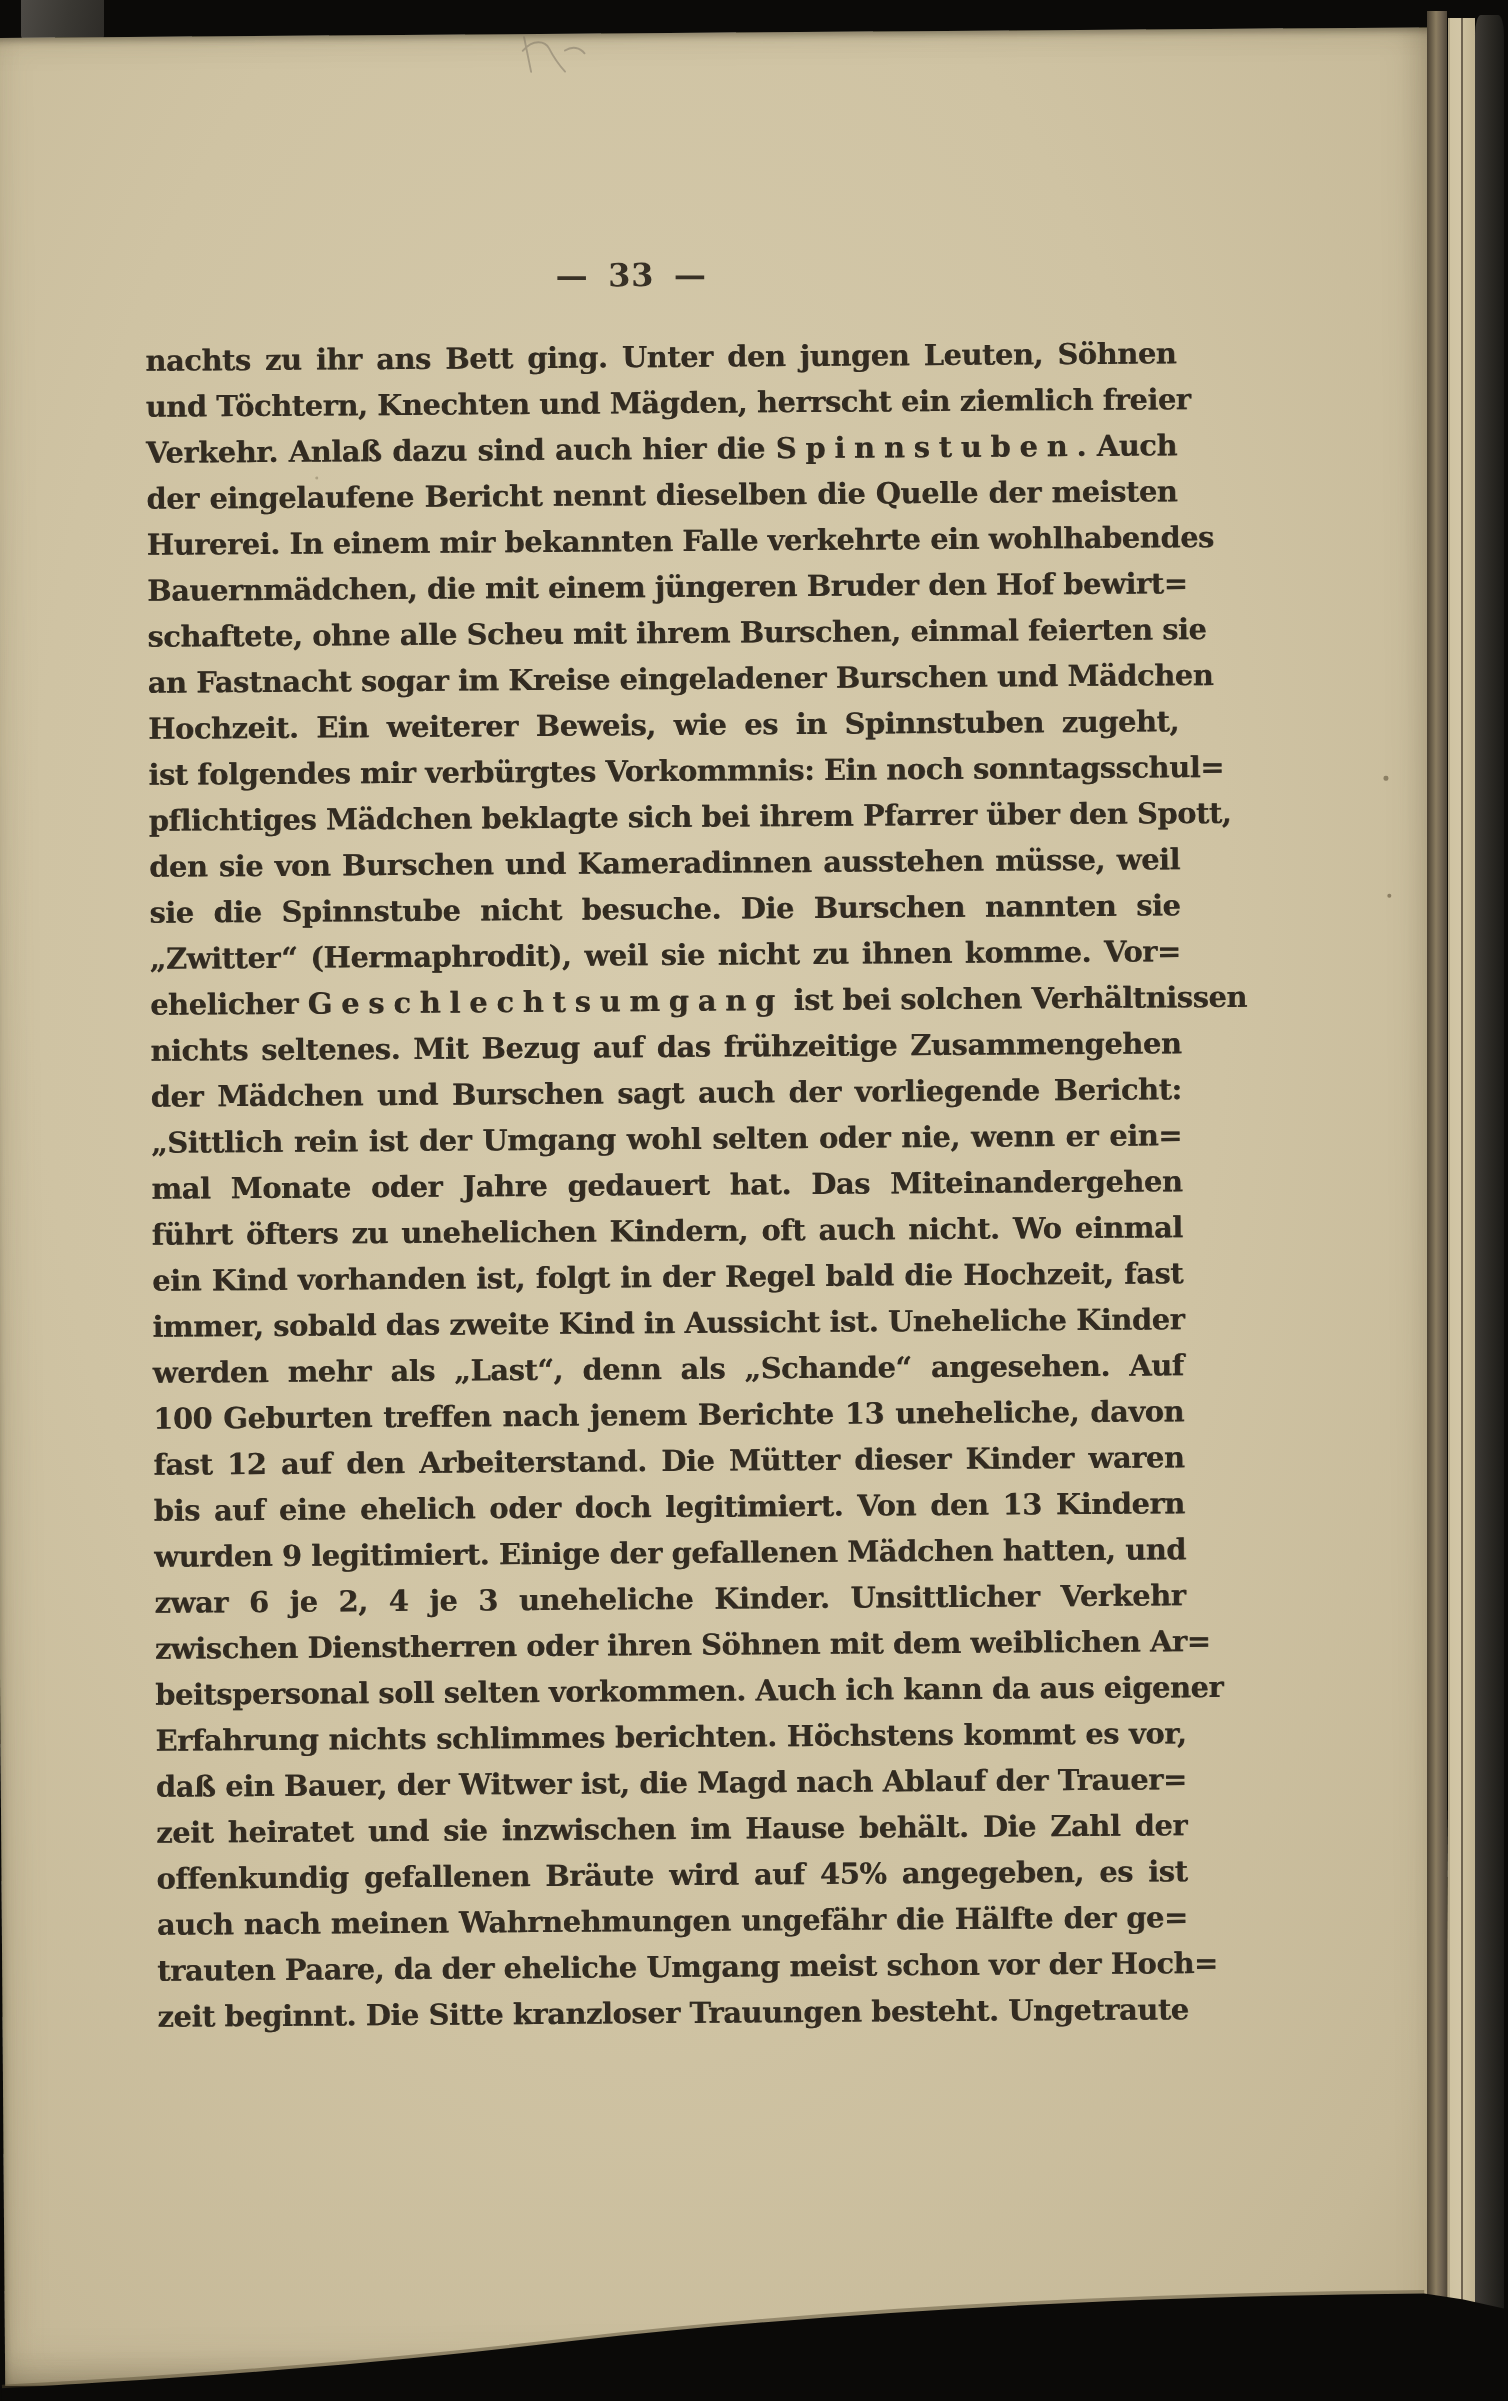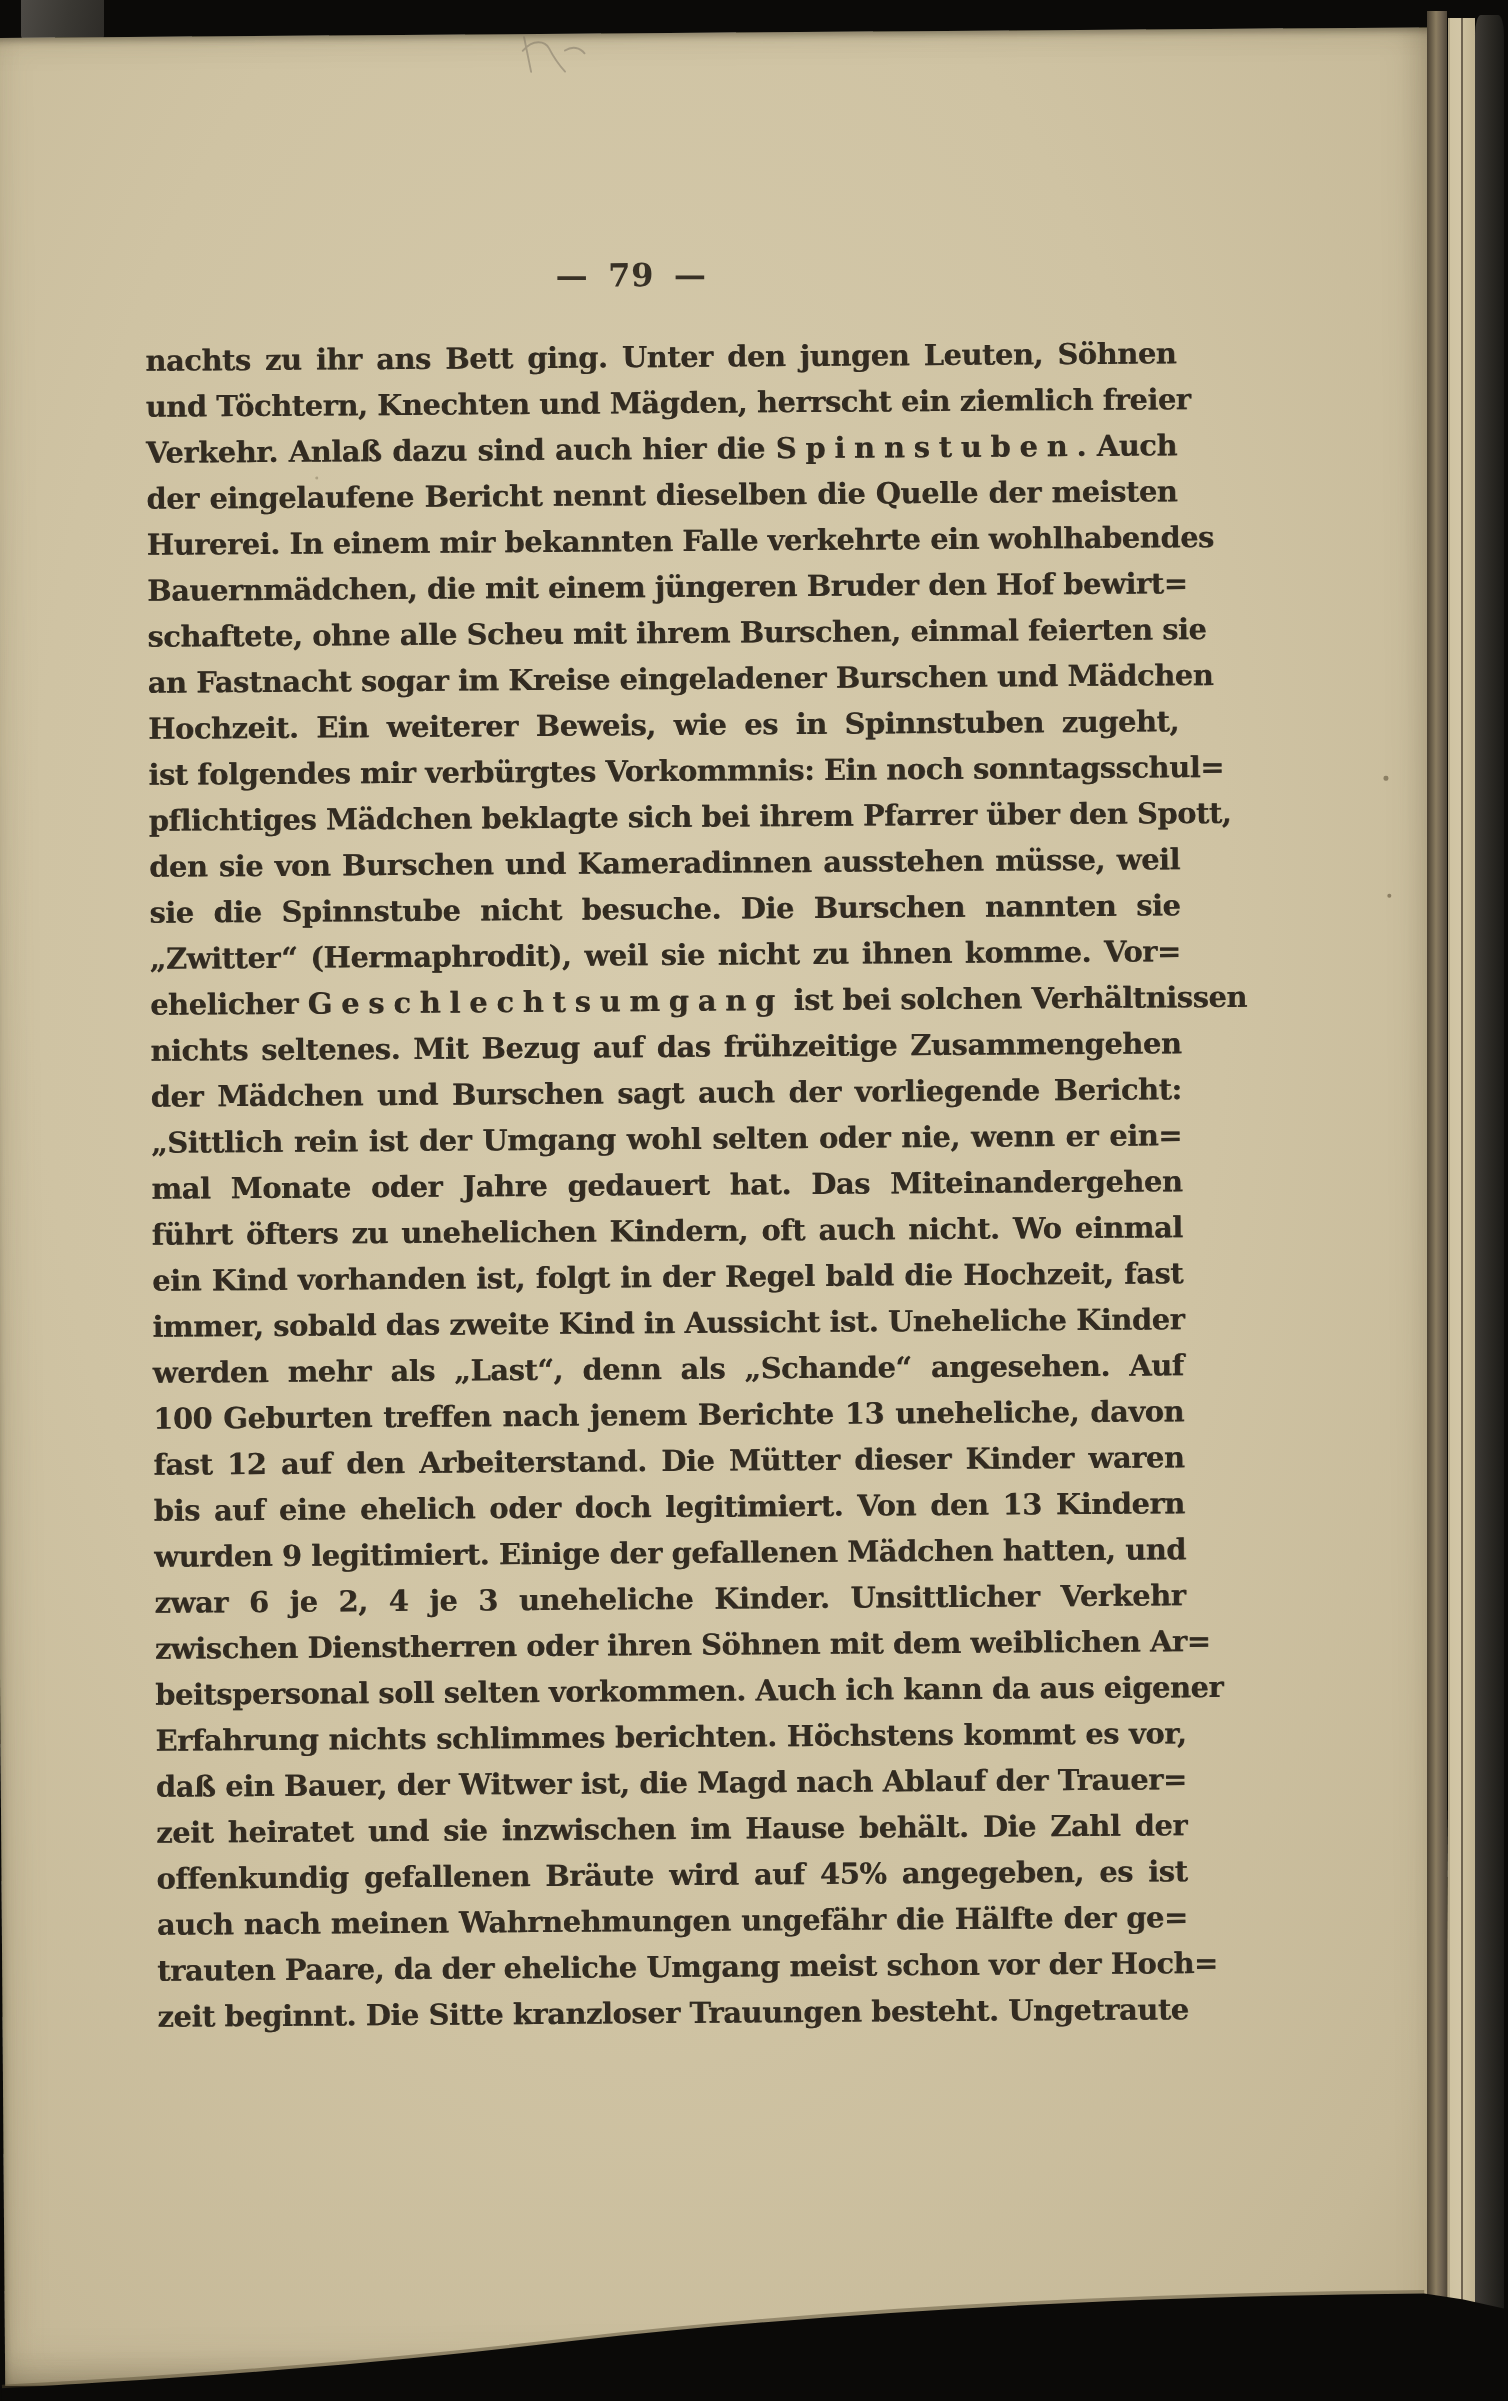--- a/index.html
+++ b/index.html
@@ -74,21 +74,21 @@
   }
   .bottom-cut{position:absolute;left:0;top:2252px;}
 </style>
 </head>
 <body>
 
 <div class="leather-tab"></div>
 
 <div class="main-page">
   <div class="page-header">
-    <span class="dash">—</span><span>79</span><span class="dash">—</span>
+    <span class="dash">—</span><span>33</span><span class="dash">—</span>
   </div>
 
   <div class="text-block">
       <div class="line">nachts zu ihr ans Bett ging. Unter den jungen Leuten, Söhnen</div>
       <div class="line">und Töchtern, Knechten und Mägden, herrscht ein ziemlich freier</div>
       <div class="line">Verkehr. Anlaß dazu sind auch hier die <span class="sperr">Spinnstuben</span>. Auch</div>
       <div class="line">der eingelaufene Bericht nennt dieselben die Quelle der meisten</div>
       <div class="line">Hurerei. In einem mir bekannten Falle verkehrte ein wohlhabendes</div>
       <div class="line">Bauernmädchen, die mit einem jüngeren Bruder den Hof bewirt=</div>
       <div class="line">schaftete, ohne alle Scheu mit ihrem Burschen, einmal feierten sie</div>

